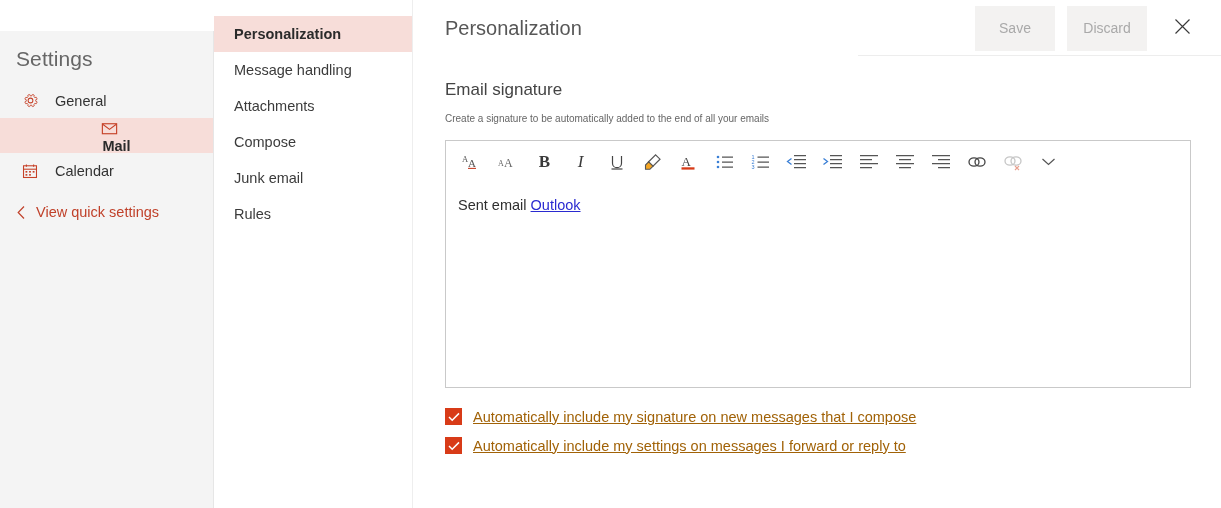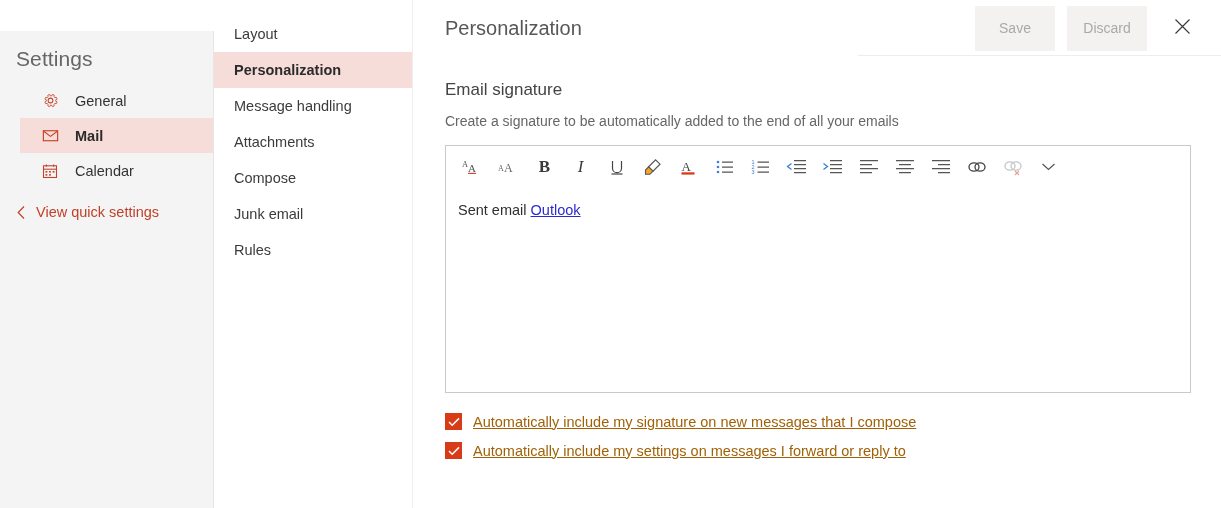--- a/index.html
+++ b/index.html
@@ -41,33 +41,33 @@
     width: 1px; height: 17px; background: #333;
   }
   .search-input {
     border: none; outline: none; background: transparent;
     font-family: "Liberation Sans", sans-serif;
     font-size: 14px; color: #777;
     width: 100%; padding: 0 8px 0 9px; height: 28px;
   }
   .search-input::placeholder { color: #7a7a7a; opacity: 1; }
 
-  .nav-list { margin-top: 12px; padding-left: 20px; }
+  .nav-list { margin-top: 12px; }
   .nav-item {
     display: flex; align-items: center;
     height: 35px; padding-left: 20px;
     font-size: 14.5px; color: #333333;
     cursor: pointer;
   }
   .nav-item .nav-ico {
     width: 20px; height: 20px; margin-right: 15px;
     display: flex; align-items: center; justify-content: center;
     flex: 0 0 20px;
   }
-  .nav-item.selected { background: #f7ddd9; font-weight: 600; color:#2b2b2b; }
+  .nav-item.selected { background: #f7ddd9; font-weight: 600; color:#2b2b2b;flex-direction:column; }
 
   .quick-settings {
     display: flex; align-items: center;
     height: 32px; padding-left: 16px; margin-top: 8px;
     color: #c0412a; font-size: 14.5px; cursor: pointer;
   }
   .quick-settings .chev { margin-right: 9px; display:flex; align-items:center; }
 
   
   .midnav {
@@ -102,21 +102,21 @@
     background: transparent; border: none; cursor: pointer;
     display: flex; align-items: center; justify-content: center;
   }
   .hdr-divider {
     position: absolute; left: 445px; right: 0; top: 55px;
     height: 1px; background: #ededed;
   }
 
   .content { padding: 24px 0 0 32px; }
   .section-title { font-size: 17px; color: #444444; font-weight: 400; margin-bottom: 13px; }
-  .section-desc { font-size: 14px; color: #666666; margin-bottom: 16px; }
+  .section-desc { font-size: 10px; color: #666666; margin-bottom: 16px; }
 
   
   .editor {
     width: 746px; height: 248px;
     border: 1px solid #c9c9c9; background: #fff;
     display: flex; flex-direction: column;
   }
   .toolbar {
     height: 42px; display: flex; align-items: center;
     padding-left: 12px; flex: 0 0 42px;
@@ -197,23 +197,20 @@
       <span class="chev">
         <svg width="11" height="15" viewBox="0 0 11 15">
           <path d="M8 1.5L2.2 7.5 8 13.5" fill="none" stroke="#c0412a" stroke-width="1.2"></path>
         </svg>
       </span>
       <span>View quick settings</span>
     </div>
   </div>
 
   <div class="midnav">
-    <div class="mid-item">
-      <span>Layout</span>
-    </div>
     <div class="mid-item selected">
       <span>Personalization</span>
     </div>
     <div class="mid-item">
       <span>Message handling</span>
     </div>
     <div class="mid-item">
       <span>Attachments</span>
     </div>
     <div class="mid-item">

